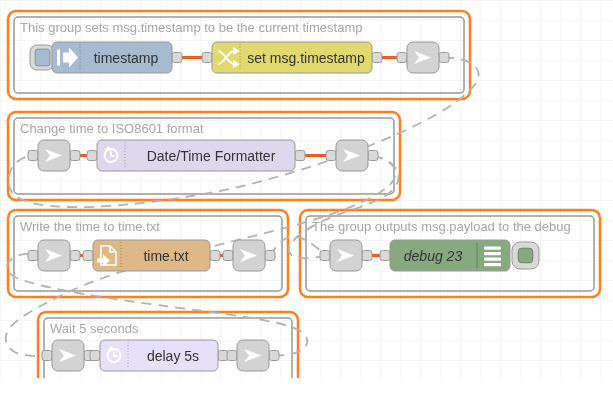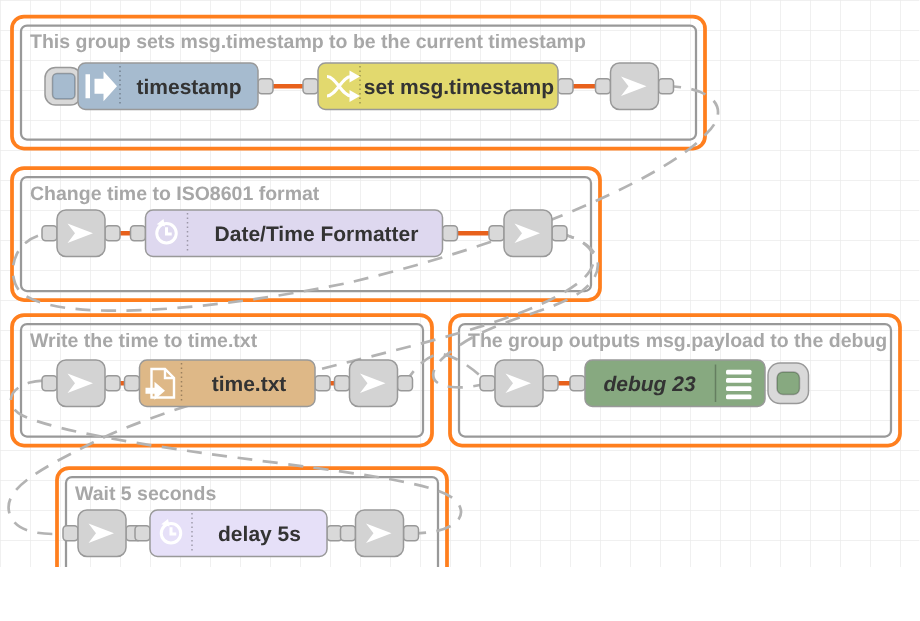--- a/index.html
+++ b/index.html
@@ -1,17 +1,17 @@
 <!DOCTYPE html>
 <html><head>
 <meta charset="utf-8">
 <style>
   html,body{margin:0;padding:0;background:#ffffff;}
   .stage{width:613px;height:378px;overflow:hidden;position:relative;
-         font-family:"Liberation Sans",sans-serif;font-weight:bold;}
+         font-family:"Liberation Sans",sans-serif;}
   svg{display:block;}
   text{font-family:"Liberation Sans",sans-serif;}
   .group-label{font-size:13px;fill:#a7a7a7;}
   .node-label{font-size:14px;fill:#333;}
   .node-label.italic{font-style:italic;}
   .node-body{stroke:#999;stroke-width:1;}
   .link-node{fill:#d3d3d3;stroke:#999;stroke-width:1;}
   .port{fill:#d9d9d9;stroke:#999;stroke-width:1;}
   .wire{stroke:#e8611c;stroke-width:3;fill:none;stroke-linecap:round;}
   .link-wire{stroke:#b3b3b3;stroke-width:1.8;fill:none;stroke-dasharray:10 7;}

